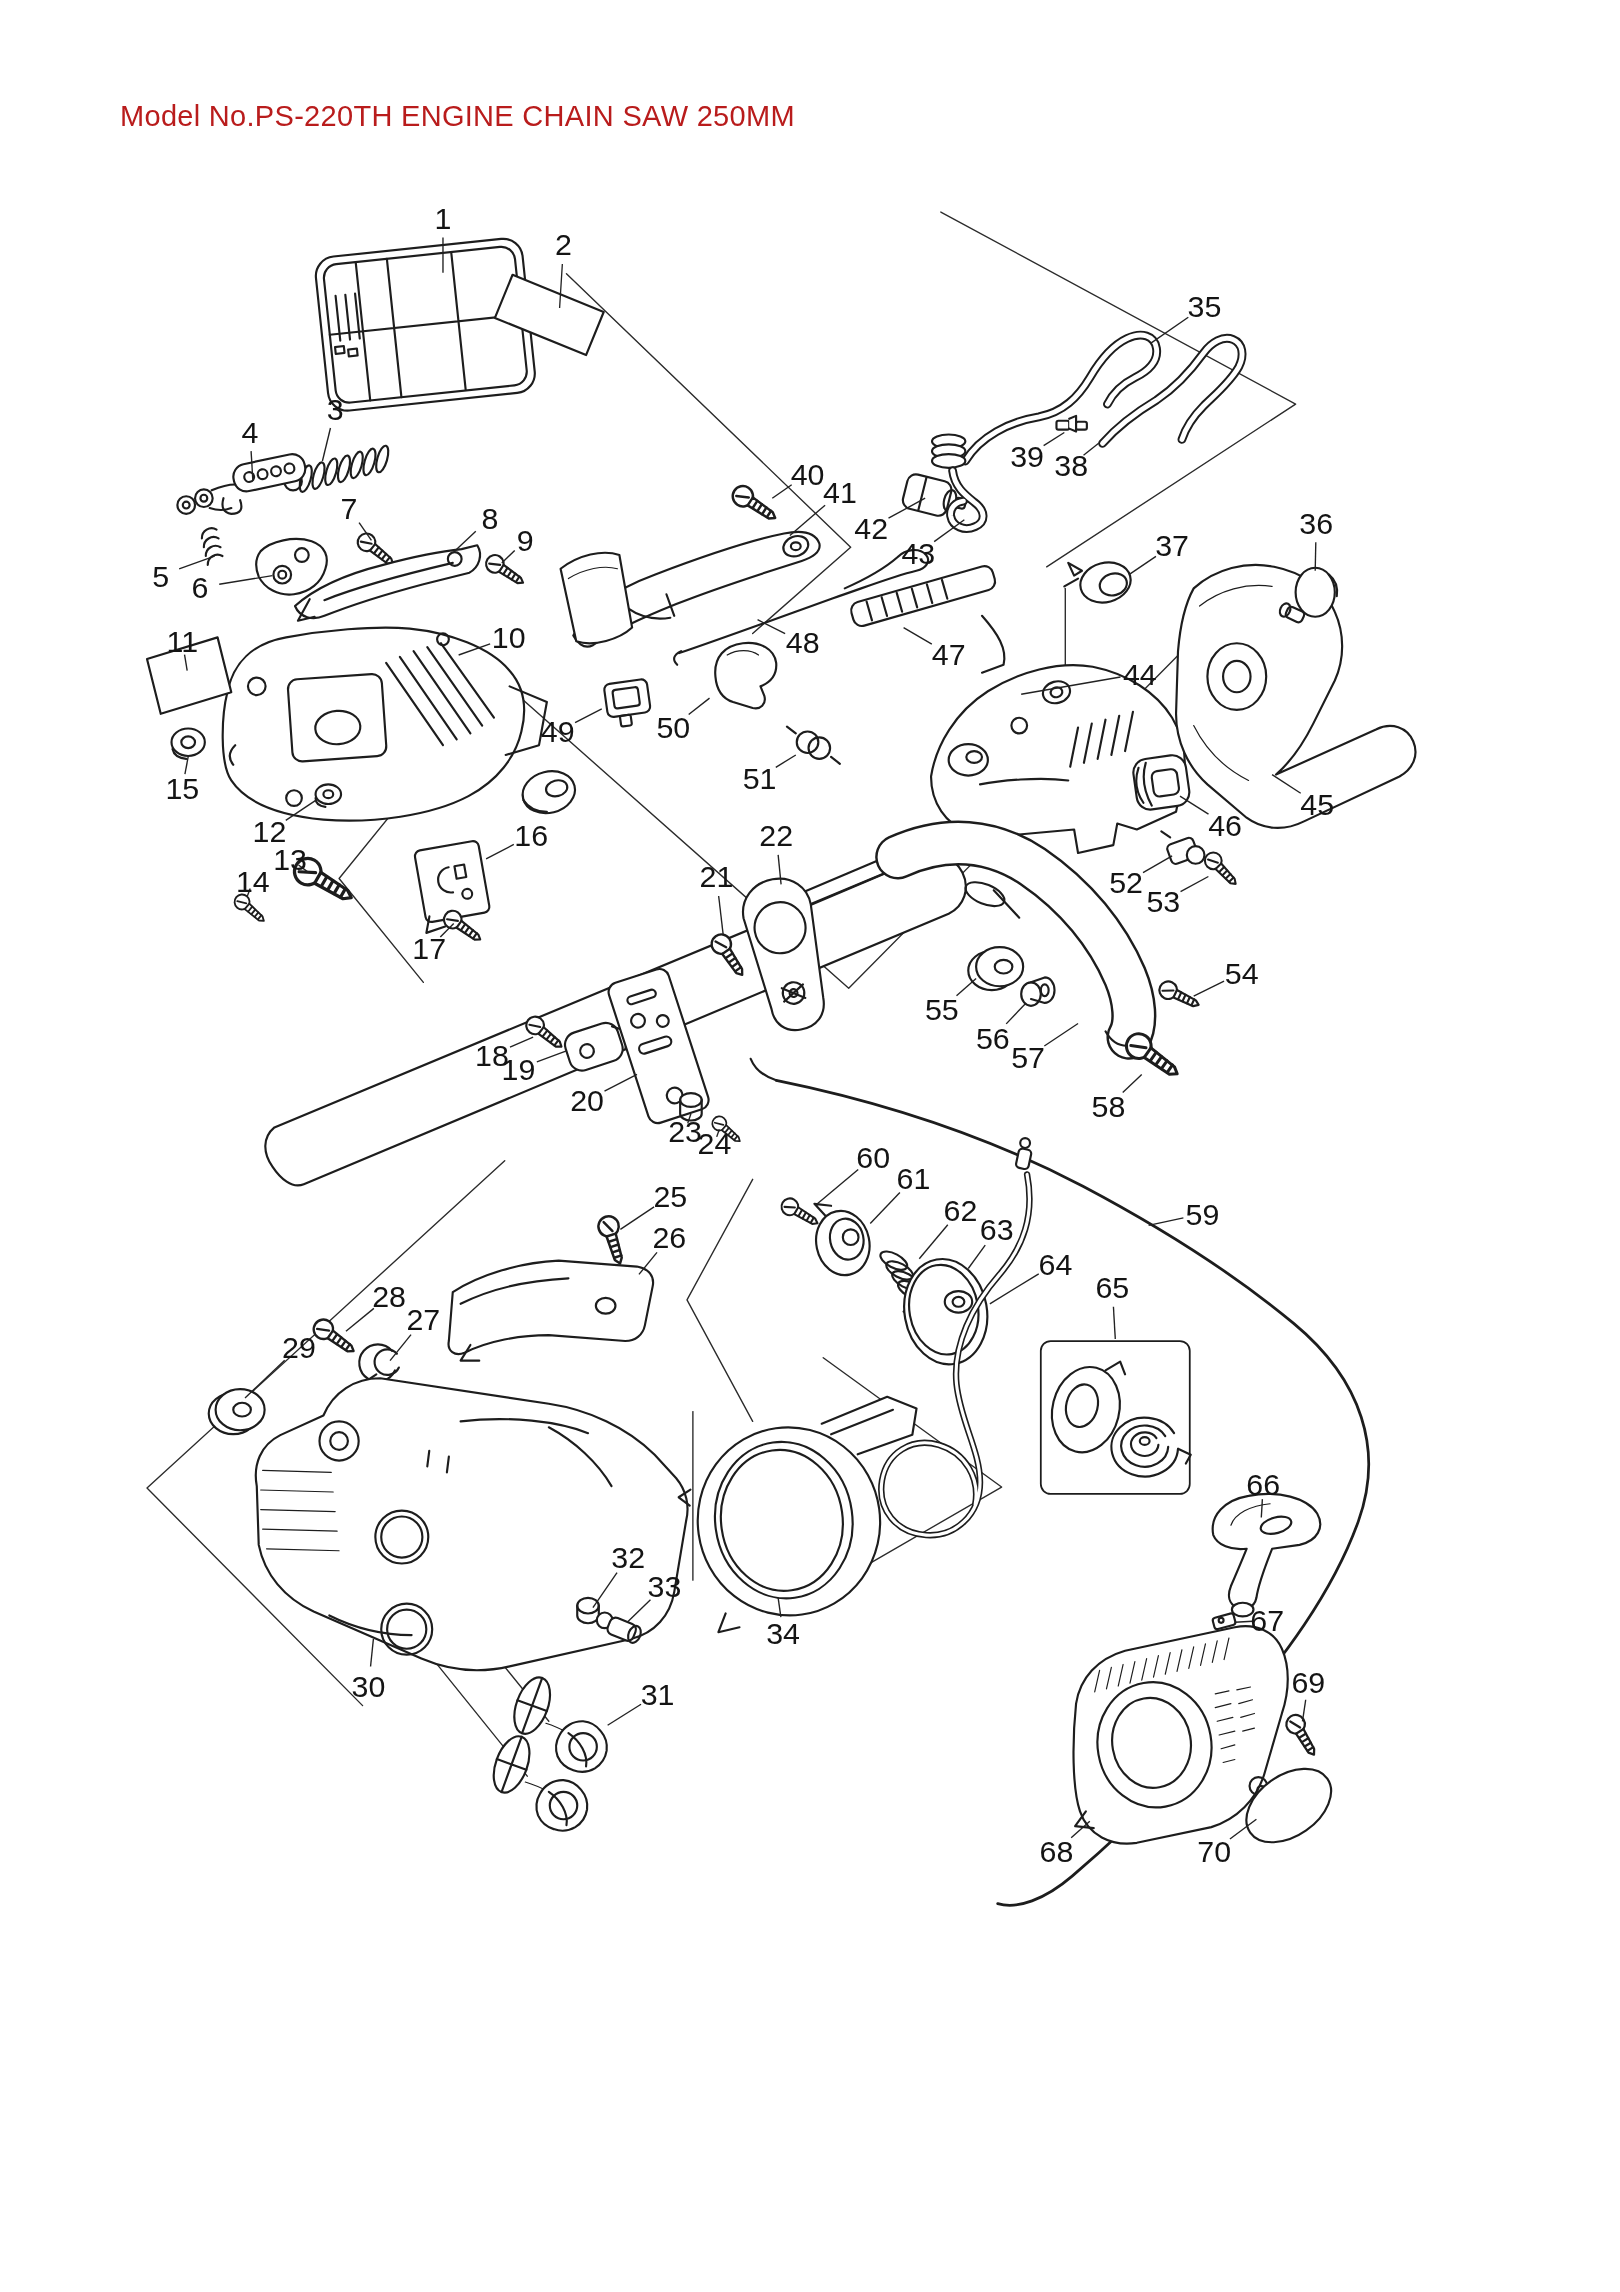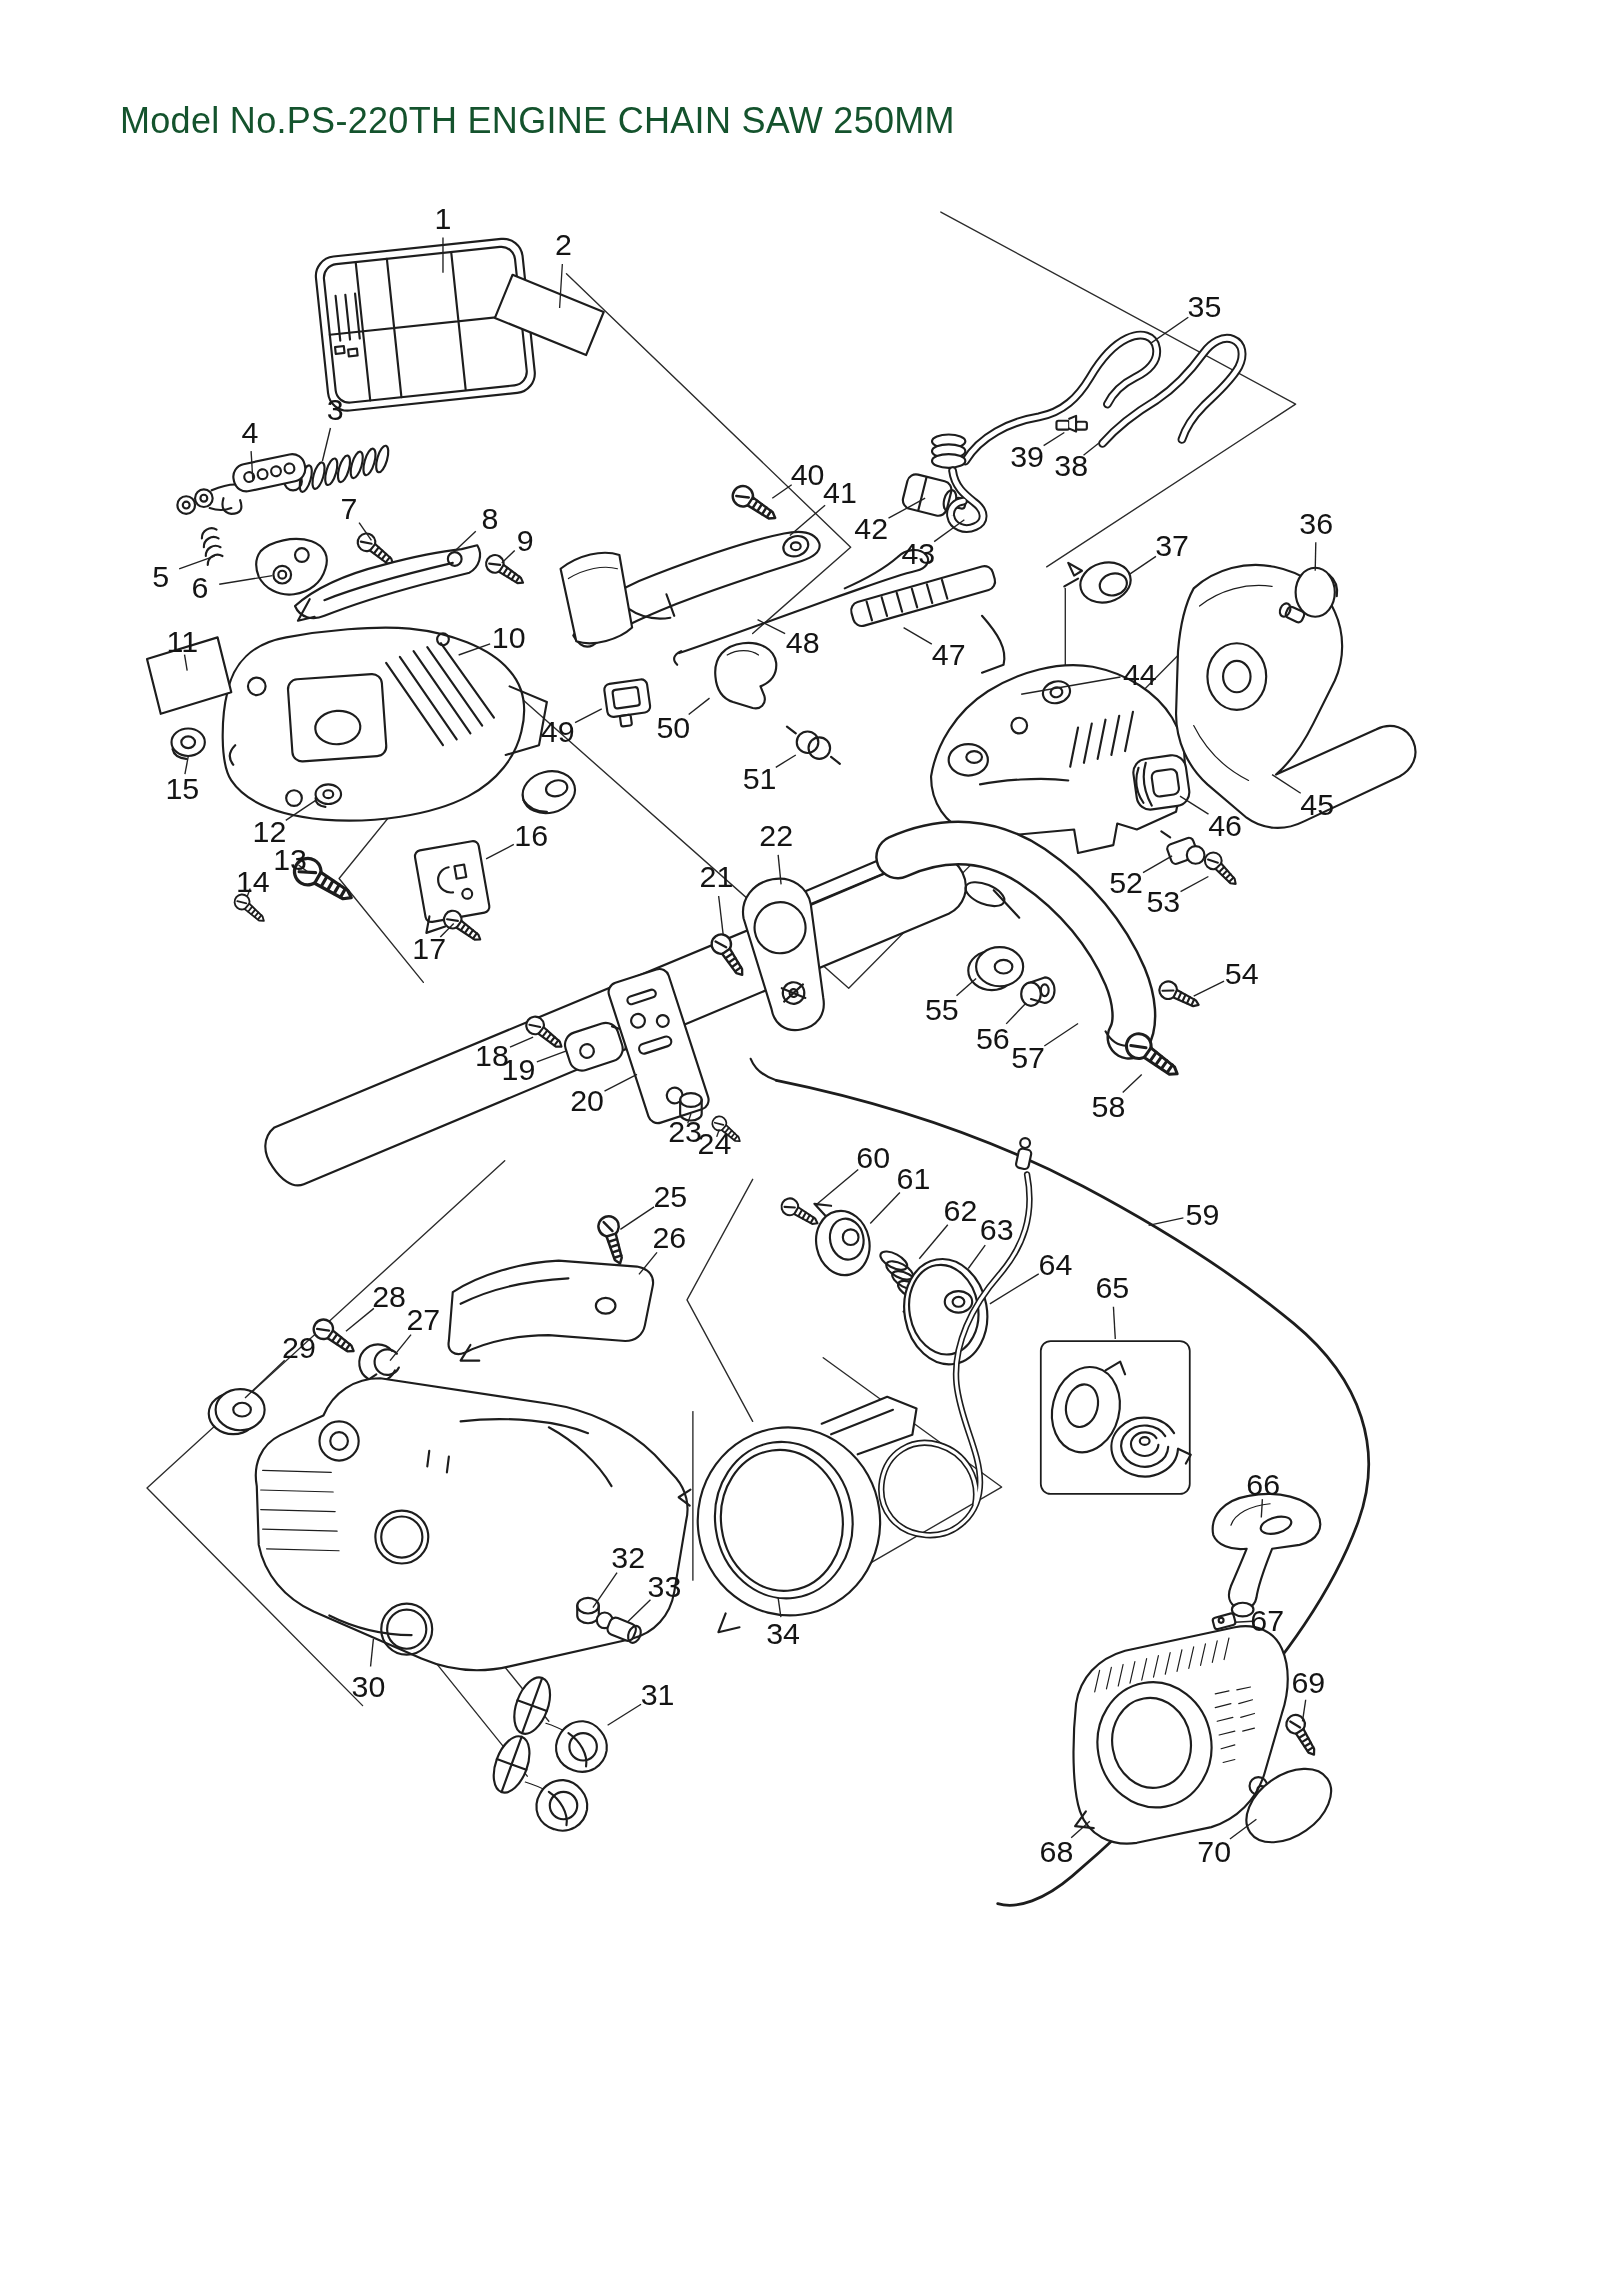--- a/index.html
+++ b/index.html
@@ -1,18 +1,18 @@
 <!DOCTYPE html>
 <html><head>
 <meta charset="utf-8">
 <style>
   html,body{margin:0;padding:0;background:#e8e8e8;}
   .page{position:relative;width:1620px;height:2293px;background:#ffffff;margin:0 auto;
         font-family:"Liberation Sans",sans-serif;overflow:hidden;}
-  .title{position:absolute;left:120px;top:100px;font-size:36px;color:#14532d;
+  .title{position:absolute;left:120px;top:100px;font-size:29px;color:#b91c1c;
          letter-spacing:0.3px;white-space:nowrap;}
   svg.diagram{position:absolute;left:0;top:0;width:1620px;height:2293px;}
   g.part{stroke:#1d1d1d;stroke-width:2.2;fill:none;stroke-linecap:round;stroke-linejoin:round;}
   g.part .thin{stroke-width:1.2;}
   g.part .thick{stroke-width:2.8;}
   g.construct{stroke:#2b2b2b;stroke-width:1.4;fill:none;stroke-linecap:round;stroke-linejoin:round;}
   .tube-o{stroke:#1d1d1d;stroke-width:9;fill:none;stroke-linecap:round;}
   .tube-i{stroke:#ffffff;stroke-width:5;fill:none;stroke-linecap:round;}
   .rope-o{stroke:#1d1d1d;stroke-width:6.5;fill:none;stroke-linecap:round;}
   .rope-i{stroke:#ffffff;stroke-width:3.2;fill:none;stroke-linecap:round;}

